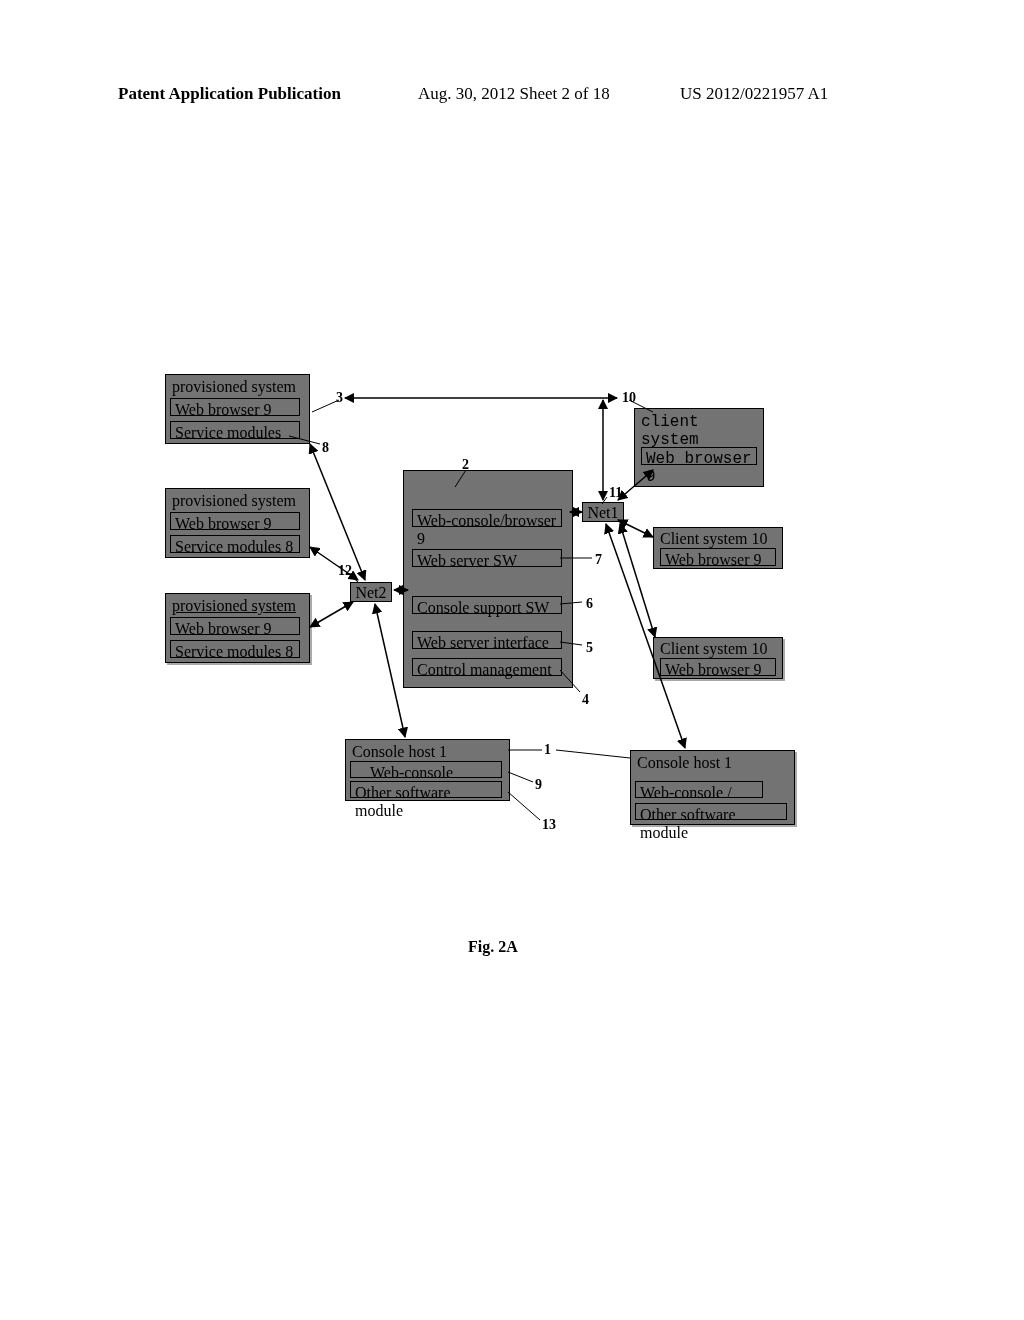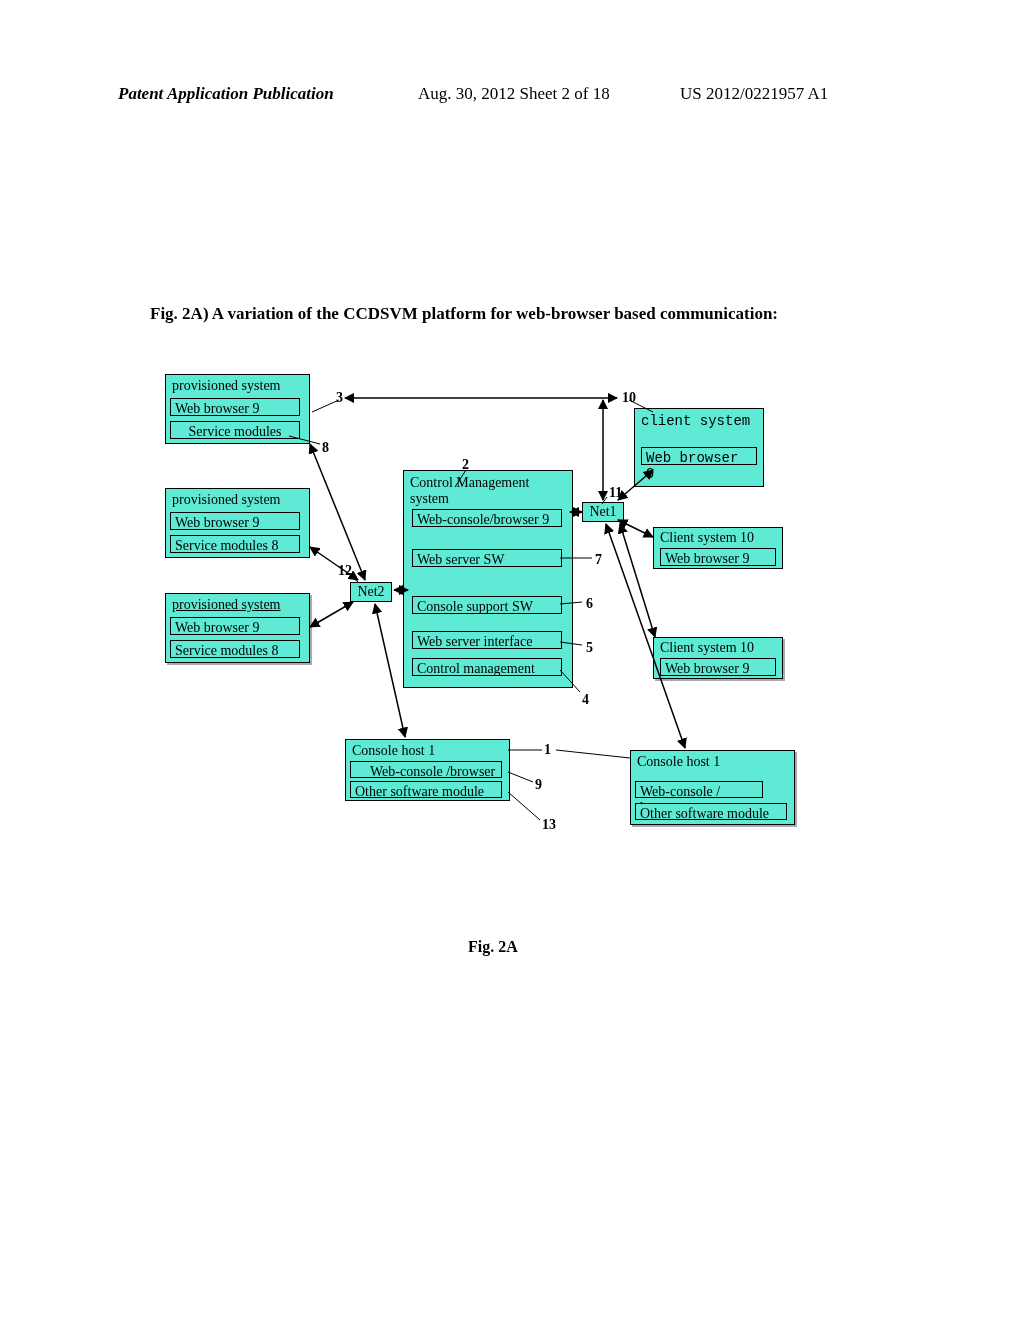--- a/index.html
+++ b/index.html
@@ -18,21 +18,21 @@
     width: 1024px;
     height: 1320px;
   }
   .header {
     position: absolute;
     top: 84px;
     left: 0;
     width: 1024px;
     font-size: 17px;
   }
-  .header .left { position: absolute; left: 118px; font-weight: bold; font-style: italic;}
+  .header .left { position: absolute; left: 118px; font-weight: bold; }
   .header .mid  { position: absolute; left: 418px; }
   .header .right{ position: absolute; left: 680px; }
   .fig-title {
     position: absolute;
     top: 304px;
     left: 150px;
     font-weight: bold;
     font-size: 17px;
   }
   .fig-caption {
@@ -45,22 +45,22 @@
   .diagram {
     position: absolute;
     top: 372px;
     left: 150px;
     width: 740px;
     height: 490px;
   }
   .box {
     position: absolute;
     border: 1px solid #000;
-    background: #5eead4;
-    font-size: 14px;
+    background: #737373;
+    font-size: 16px;
     padding: 2px 4px;
   }
   .shadow { box-shadow: 2px 2px 0 #aaa; }
   .label {
     position: absolute;
     font-size: 14px;
     font-weight: bold;
     background: transparent;
   }
   svg.arrows {
@@ -73,44 +73,42 @@
 </head>
 <body>
 
 <div class="page">
   <div class="header">
     <span class="left">Patent Application Publication</span>
     <span class="mid">Aug. 30, 2012  Sheet 2 of 18</span>
     <span class="right">US 2012/0221957 A1</span>
   </div>
 
-  <div class="fig-title">Fig. 2A)   A variation of the CCDSVM platform for web-browser based communication:</div>
 
   <div class="diagram">
 
     <div class="box" style="left:15px; top:2px; width:145px; height:70px; padding:0;">
       <div style="padding:3px 6px;">provisioned system</div>
       <div class="box" style="left:4px; top:23px; width:130px; height:18px;">Web browser  9</div>
-      <div class="box" style="left:4px; top:46px; width:130px; height:18px;text-align:center;">Service modules</div>
+      <div class="box" style="left:4px; top:46px; width:130px; height:18px;">Service modules</div>
     </div>
 
     <div class="box" style="left:15px; top:116px; width:145px; height:70px; padding:0;">
       <div style="padding:3px 6px;">provisioned system</div>
       <div class="box" style="left:4px; top:23px; width:130px; height:18px;">Web browser  9</div>
       <div class="box" style="left:4px; top:46px; width:130px; height:18px;">Service modules 8</div>
     </div>
 
     <div class="box shadow" style="left:15px; top:221px; width:145px; height:70px; padding:0;">
       <div style="padding:3px 6px; text-decoration: underline;">provisioned system</div>
       <div class="box" style="left:4px; top:23px; width:130px; height:18px;">Web browser  9</div>
       <div class="box" style="left:4px; top:46px; width:130px; height:18px;">Service modules 8</div>
     </div>
 
     <div class="box" style="left:253px; top:98px; width:170px; height:218px; padding:0;">
-      <div style="padding:4px 6px; height:34px;">Control Management system</div>
       <div class="box" style="left:8px; top:38px; width:150px; height:18px;">Web-console/browser 9</div>
       <div class="box" style="left:8px; top:78px; width:150px; height:18px;">Web server SW</div>
       <div class="box" style="left:8px; top:125px; width:150px; height:18px;">Console support SW</div>
       <div class="box" style="left:8px; top:160px; width:150px; height:18px;">Web server interface</div>
       <div class="box" style="left:8px; top:187px; width:150px; height:18px;">Control management</div>
     </div>
 
     <div class="box" style="left:432px; top:130px; width:42px; height:20px; text-align:center; padding:1px 0;">Net1</div>
     <div class="box" style="left:200px; top:210px; width:42px; height:20px; text-align:center; padding:1px 0;font-family:Liberation Serif, serif;">Net2</div>
 

